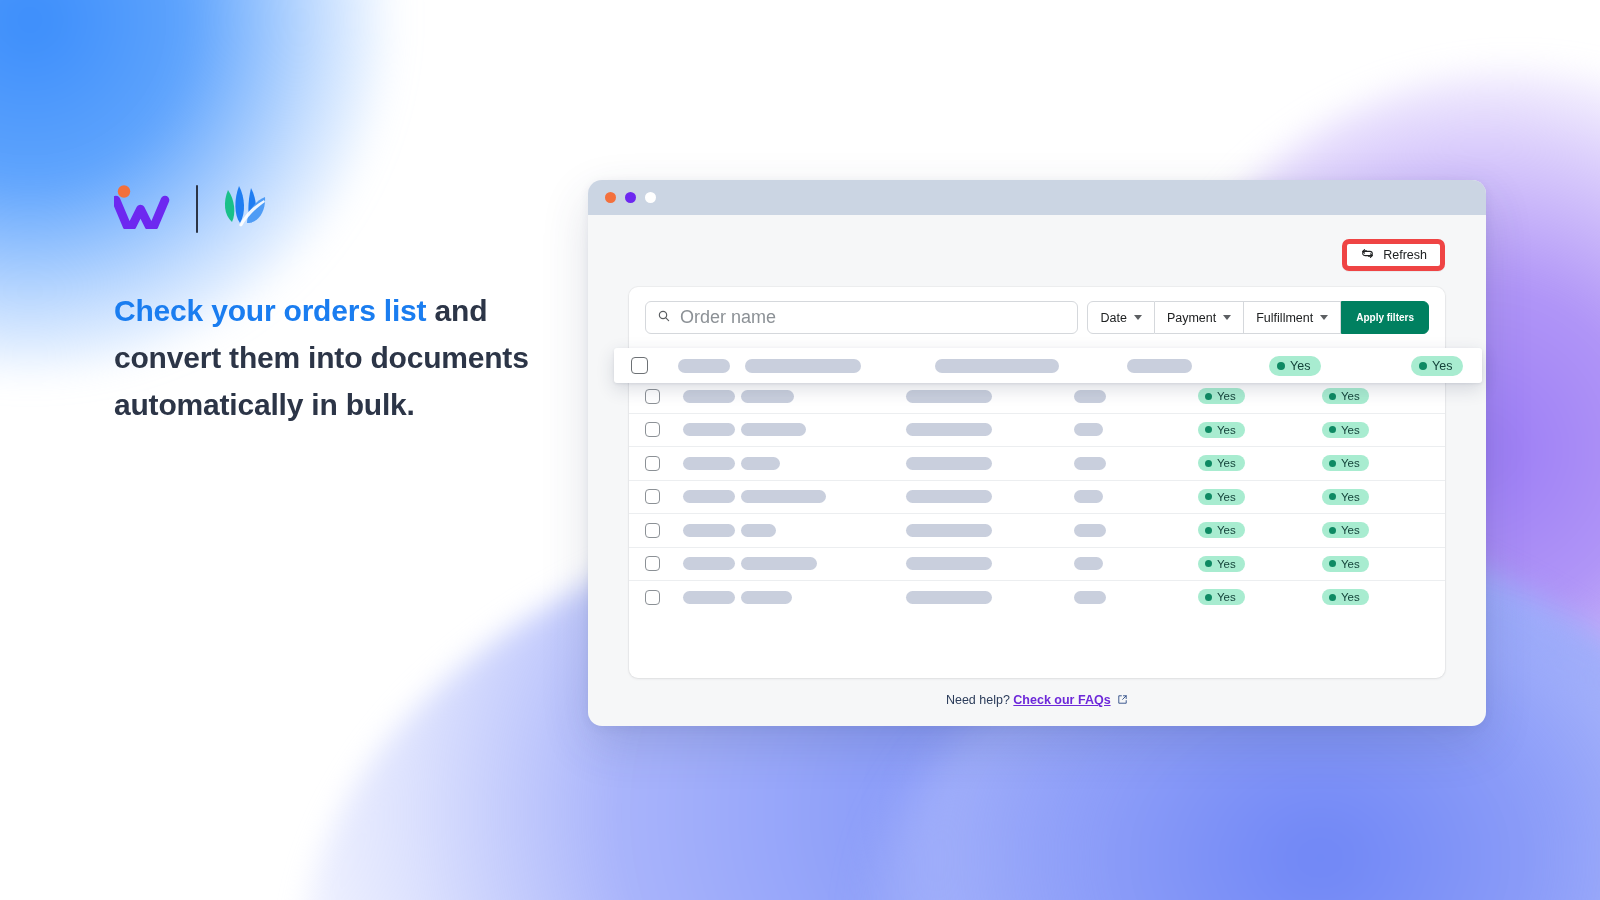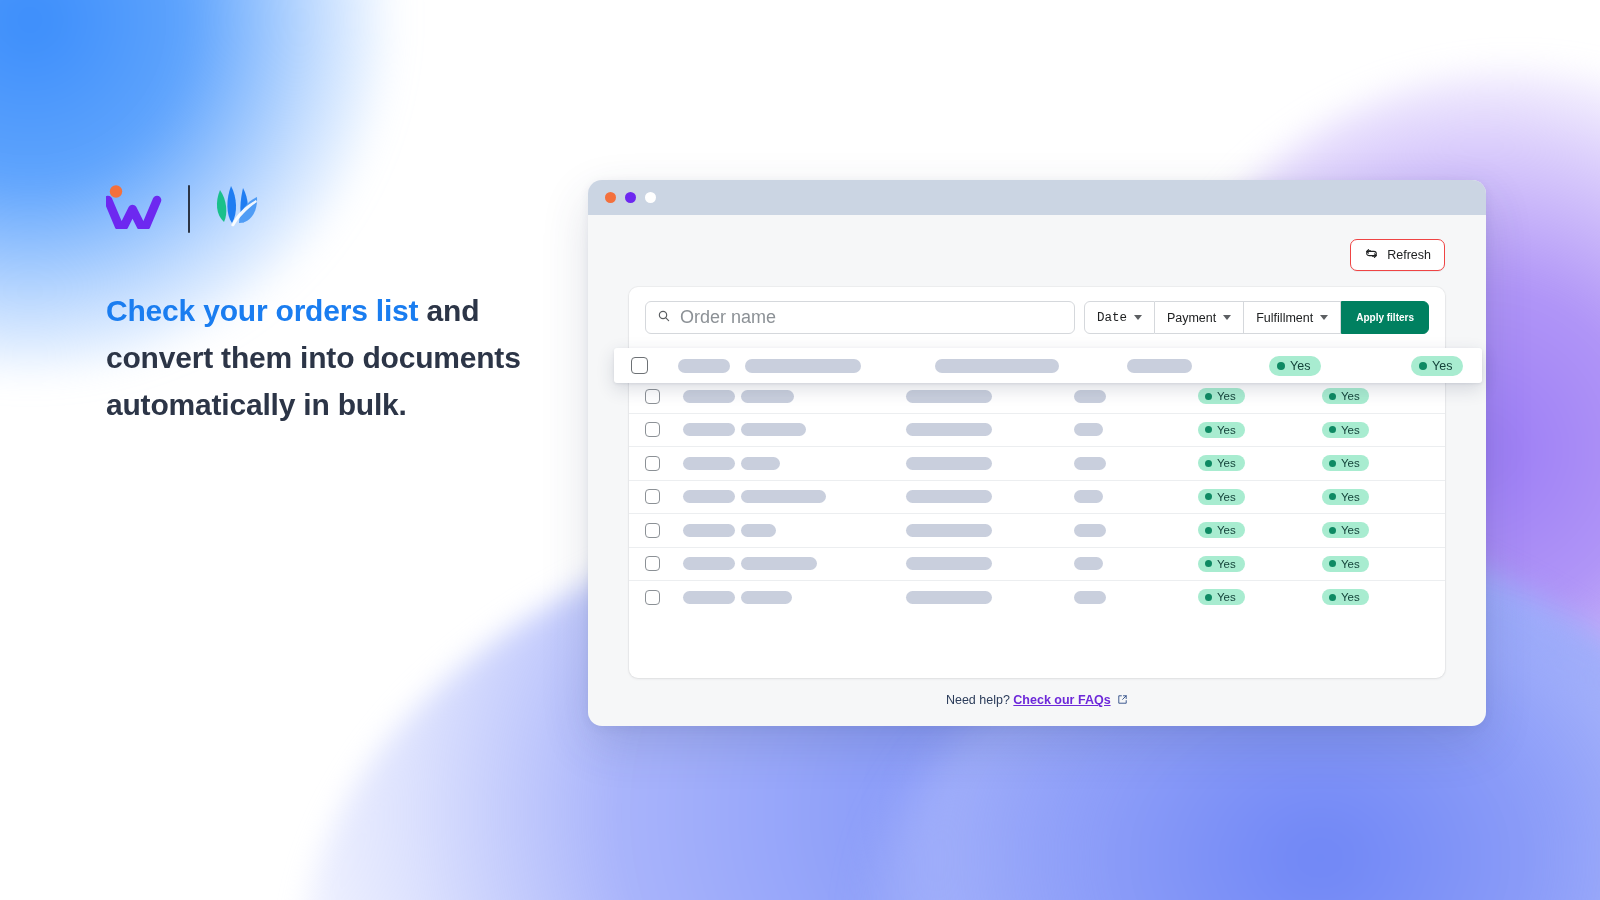--- a/index.html
+++ b/index.html
@@ -41,21 +41,21 @@
     filter: blur(14px);
   }
   #blob-bottom2 {
     left: 870px; bottom: -330px;
     width: 900px; height: 620px;
     background: radial-gradient(ellipse at 50% 40%, #6f86f6 0%, #8b9cf8 34%, rgba(178,190,251,0.55) 60%, rgba(255,255,255,0) 78%);
     filter: blur(20px);
   }
 
   
-  #hero { position: absolute; left: 106px; top: 178px; width: 430px; z-index: 5; }
+  #hero { position: absolute; left: 114px; top: 178px; width: 430px; z-index: 5; }
 
   #logo-row { display: flex; align-items: center; height: 62px; }
   #logo-w { display: block; }
   #logo-divider { width: 2px; height: 48px; background: #2b3445; margin: 0 22px 0 20px; border-radius: 1px; }
   #logo-leaf { display: block; }
 
   #hero-heading {
     margin-top: 47px;
     font-size: 30px;
     line-height: 47px;
@@ -91,21 +91,21 @@
   #dot-max { background: #ffffff; }
 
   #app-body { position: relative; height: 511px; padding: 0 24px; }
 
   
   #refresh-row { display: flex; justify-content: flex-end; padding-top: 24px; padding-right: 17px; }
   #refresh-button {
     display: inline-flex; align-items: center; gap: 8px;
     height: 32px; padding: 0 13px;
     background: #ffffff;
-    border: 1px solid #ef4444;
+    border: 5px solid #ef4444;
     border-radius: 7px;
     font-size: 12.5px; color: #202223; font-weight: 500;
     box-shadow: 0 1px 0 rgba(22,29,37,0.05);
     cursor: pointer;
     white-space: nowrap;
   }
 
   
   #table-card {
     position: relative;
@@ -132,21 +132,21 @@
   #filter-group { display: flex; margin-left: 9px; }
   .filter-btn {
     display: flex; align-items: center; gap: 7px;
     padding: 0 12px;
     background: #fff;
     border: 1px solid #d5d8dc;
     font-size: 12.5px; color: #202223;
     cursor: pointer;
     white-space: nowrap;
   }
-  .filter-btn:first-child { border-radius: 6px 0 0 6px; font-family: Liberation Mono, monospace; }
+  .filter-btn:first-child { border-radius: 6px 0 0 6px; }
   .filter-btn + .filter-btn { border-left: none; }
   .caret { width: 0; height: 0; border-left: 4px solid transparent; border-right: 4px solid transparent; border-top: 5px solid #5c5f62; display:inline-block; }
 
   #apply-filters {
     display: flex; align-items: center; padding: 0 14px;
     background: #008060; color: #fff;
     font-size: 10px; font-weight: 600;
     border: 1px solid #008060;
     border-radius: 0 6px 6px 0;
     cursor: pointer; white-space: nowrap;

